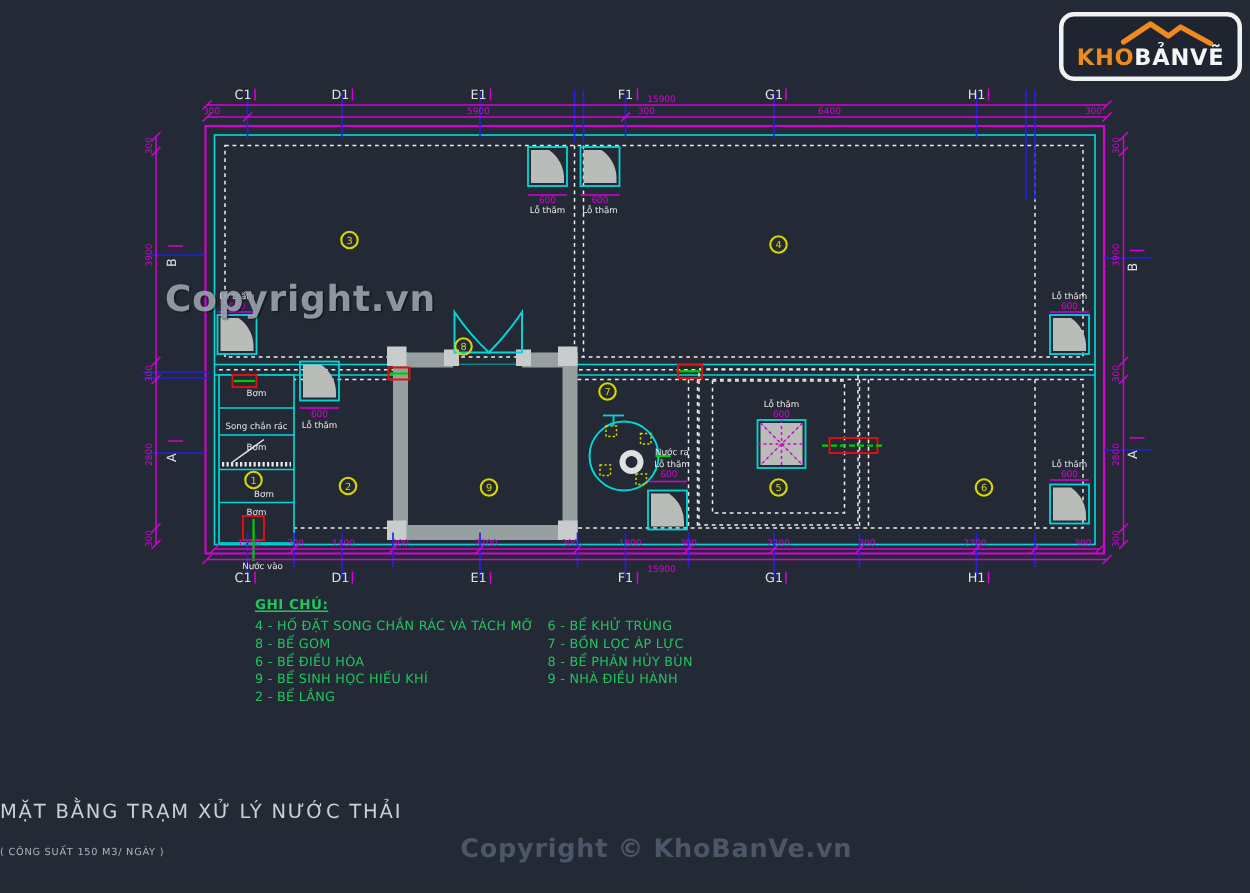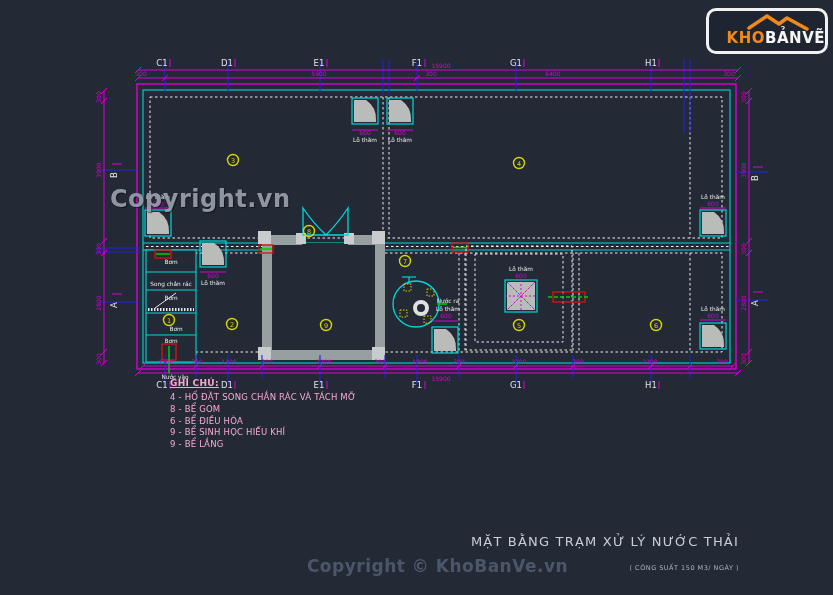--- a/index.html
+++ b/index.html
@@ -22,39 +22,39 @@
   }
 
   
   .logo{
     position:absolute;left:706px;top:8px;width:122px;height:46px;
     background:#1e2531;border:3px solid #f2f2f2;border-radius:10px;
     box-sizing:border-box;z-index:6;
   }
   .logo svg{position:absolute;left:0;top:0;}
   .logo .wordmark{
-    position:absolute;left:0;right:0;bottom:4px;text-align:right;
+    position:absolute;left:0;right:0;bottom:4px;text-align:center;
     font-size:15px;font-weight:bold;letter-spacing:.5px;white-space:nowrap;
   }
   .logo .kho{color:#f08a1d;}
   .logo .banve{color:#f5f5f5;}
 
   
-  .legend{position:absolute;left:170px;top:378px;z-index:4;color:#f9a8d4;}
+  .legend{position:absolute;left:170px;top:399px;z-index:4;color:#22c55e;}
   .legend .heading{
     font-size:9px;font-weight:bold;text-decoration:underline;margin-bottom:4px;
     letter-spacing:.3px;
   }
   .legend .cols{display:flex;}
   .legend .col1{width:195px;}
   .legend .col2{width:190px;}
   .legend .item{font-size:8.5px;line-height:11.8px;white-space:nowrap;letter-spacing:.2px;}
 
   
-  .titleblock{position:absolute;left:0;top:534px;width:739px;text-align:right;z-index:4;}
+  .titleblock{position:absolute;left:0;top:534px;width:739px;text-align:left;z-index:4;}
   .title-main{
     font-size:13px;color:#c9ced8;letter-spacing:1.2px;white-space:nowrap;
   }
   .title-sub{font-size:6.5px;color:#aeb4bf;margin-top:15px;letter-spacing:.5px;}
   .copyright{
     position:absolute;left:0;top:556px;width:875px;text-align:center;
     font-size:17px;font-weight:bold;color:#4c5669;letter-spacing:.5px;z-index:4;
   }
 </style>
 </head>
@@ -415,21 +415,27 @@
 </div>
 
 <div class="legend">
   <div class="heading">GHI CHÚ:</div>
   <div class="cols">
     <div class="col1">
       <div class="item">4 - HỐ ĐẶT SONG CHẮN RÁC VÀ TÁCH MỠ</div>
       <div class="item">8 - BỂ GOM</div>
       <div class="item">6 - BỂ ĐIỀU HÒA</div>
       <div class="item">9 - BỂ SINH HỌC HIẾU KHÍ</div>
-      <div class="item">9 - BỂ LẮNG</div>
+      <div class="item">2 - BỂ LẮNG</div>
+    </div>
+    <div class="col2">
+      <div class="item">6 - BỂ KHỬ TRÙNG</div>
+      <div class="item">7 - BỒN LỌC ÁP LỰC</div>
+      <div class="item">8 - BỂ PHÂN HỦY BÙN</div>
+      <div class="item">9 - NHÀ ĐIỀU HÀNH</div>
     </div>
   </div>
 </div>
 
 <div class="titleblock">
   <div class="title-main">MẶT BẰNG TRẠM XỬ LÝ NƯỚC THẢI</div>
   <div class="title-sub">( CÔNG SUẤT 150 M3/ NGÀY )</div>
 </div>
 <div class="copyright">Copyright © KhoBanVe.vn</div>
 

